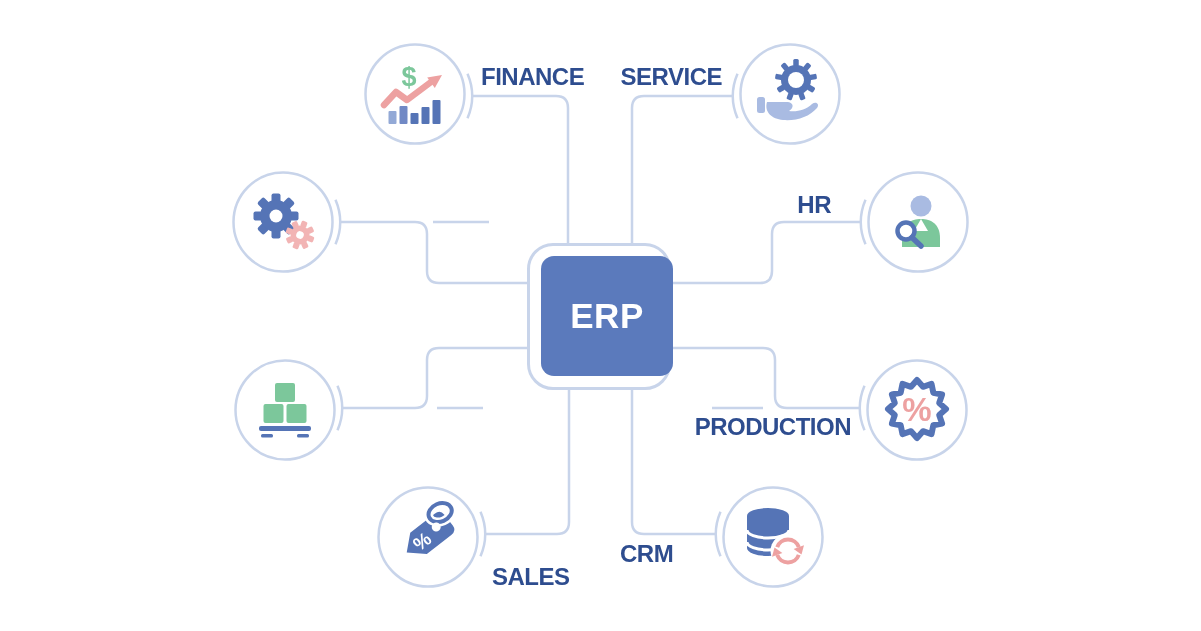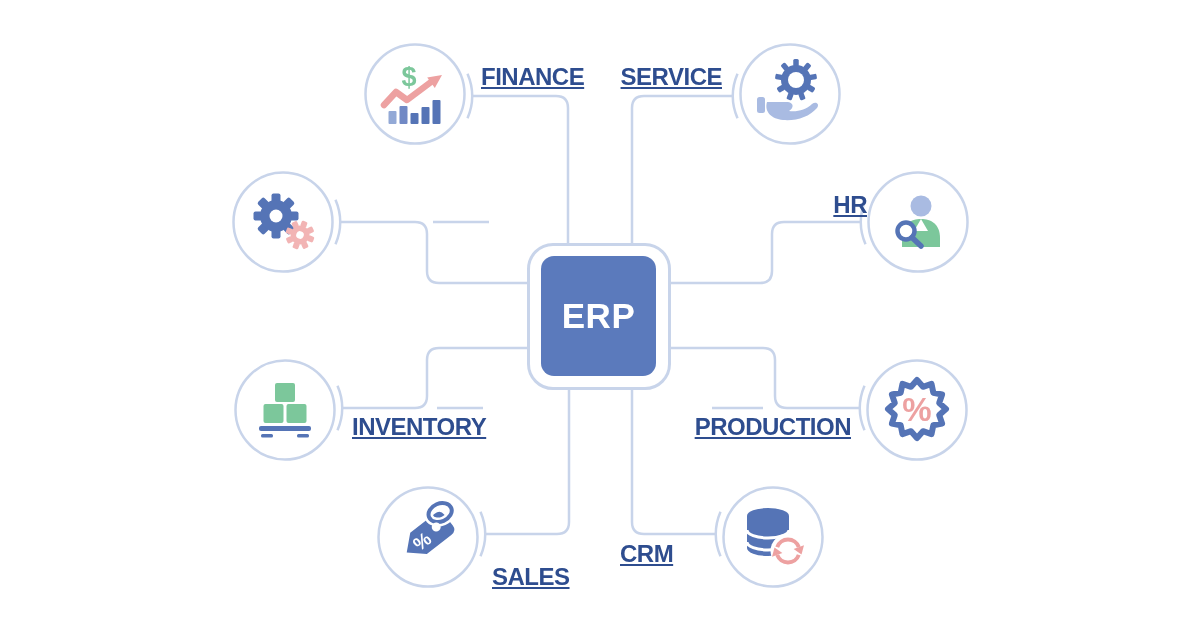--- a/index.html
+++ b/index.html
@@ -21,30 +21,30 @@
   .fillPeri{fill:var(--periwinkle,#a9bbe2);}
   .fillSalmon{fill:var(--salmon,#eda1a1);}
   .fillSalmonLight{fill:var(--salmon-light,#f2b4b4);}
   .fillWhite{fill:#ffffff;}
   .strokeBlue{stroke:var(--icon-blue,#5574b6);fill:none;}
   .strokeSalmon{stroke:var(--salmon,#eda1a1);fill:none;}
   .strokeWhite{stroke:#ffffff;fill:none;}
   .label{
     position:absolute;z-index:2;
     font-size:24px;font-weight:700;letter-spacing:-0.5px;line-height:26px;
-    color:var(--label-text,#2e4d8f);white-space:nowrap;text-decoration:underline;
+    color:var(--label-text,#2e4d8f);white-space:nowrap;
   }
   .label.right{text-align:left;}
   .erp-outer{
     position:absolute;left:527px;top:243px;width:144px;height:147px;
     background:#fff;border:3px solid var(--line,#c8d4ea);border-radius:26px;
     box-sizing:border-box;z-index:2;
   }
   .erp-inner{
-    position:absolute;left:11px;top:10px;width:115px;height:120px;
+    position:absolute;left:11px;top:10px;width:132px;height:120px;
     background:var(--erp-box,#5b7abc);border-radius:13px;
     display:flex;align-items:center;justify-content:center;
   }
   .erp-text{
     font-size:35px;font-weight:700;letter-spacing:0.5px;color:var(--erp-text,#fff);
   }
 </style>
 </head>
 <body>
 
@@ -203,22 +203,21 @@
           <polygon class="fillSalmon" points="13.5,3.6 16,-5.8 5.6,-2"></polygon>
           <path class="strokeSalmon" stroke-width="4" d="M10.8,3.9 A11.5,11.5 0 0 1 -10.8,3.9"></path>
           <polygon class="fillSalmon" points="-13.5,-3.6 -16,5.8 -5.6,2"></polygon>
         </g>
       </g>
     </g>
   </svg>
 
   <div class="label" style="left:481px;top:64px">FINANCE</div>
   <div class="label right" style="right:479px;top:64px">SERVICE</div>
-  <div class="label right" style="right:334px;top:192px">HR</div>
-  <div class="label" style="left:352px;top:414px">INVENTORY</div>
+  <div class="label right" style="right:370px;top:192px">HR</div>
   <div class="label right" style="right:350px;top:414px">PRODUCTION</div>
   <div class="label" style="left:492px;top:564px">SALES</div>
   <div class="label" style="left:620px;top:541px">CRM</div>
 
   <div class="erp-outer">
     <div class="erp-inner">
       <span class="erp-text">ERP</span>
     </div>
   </div>
 

